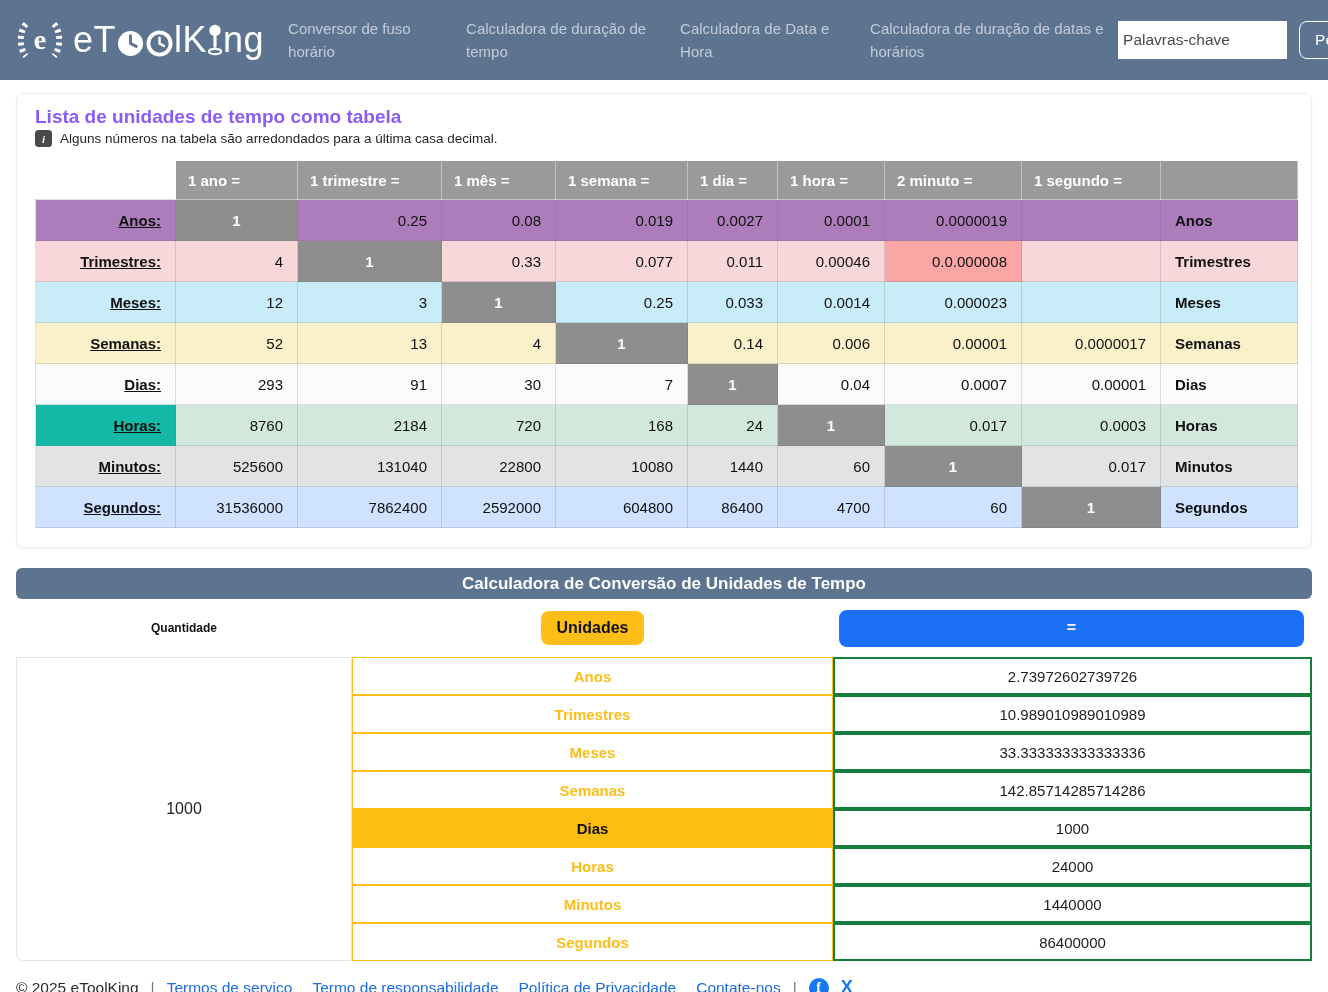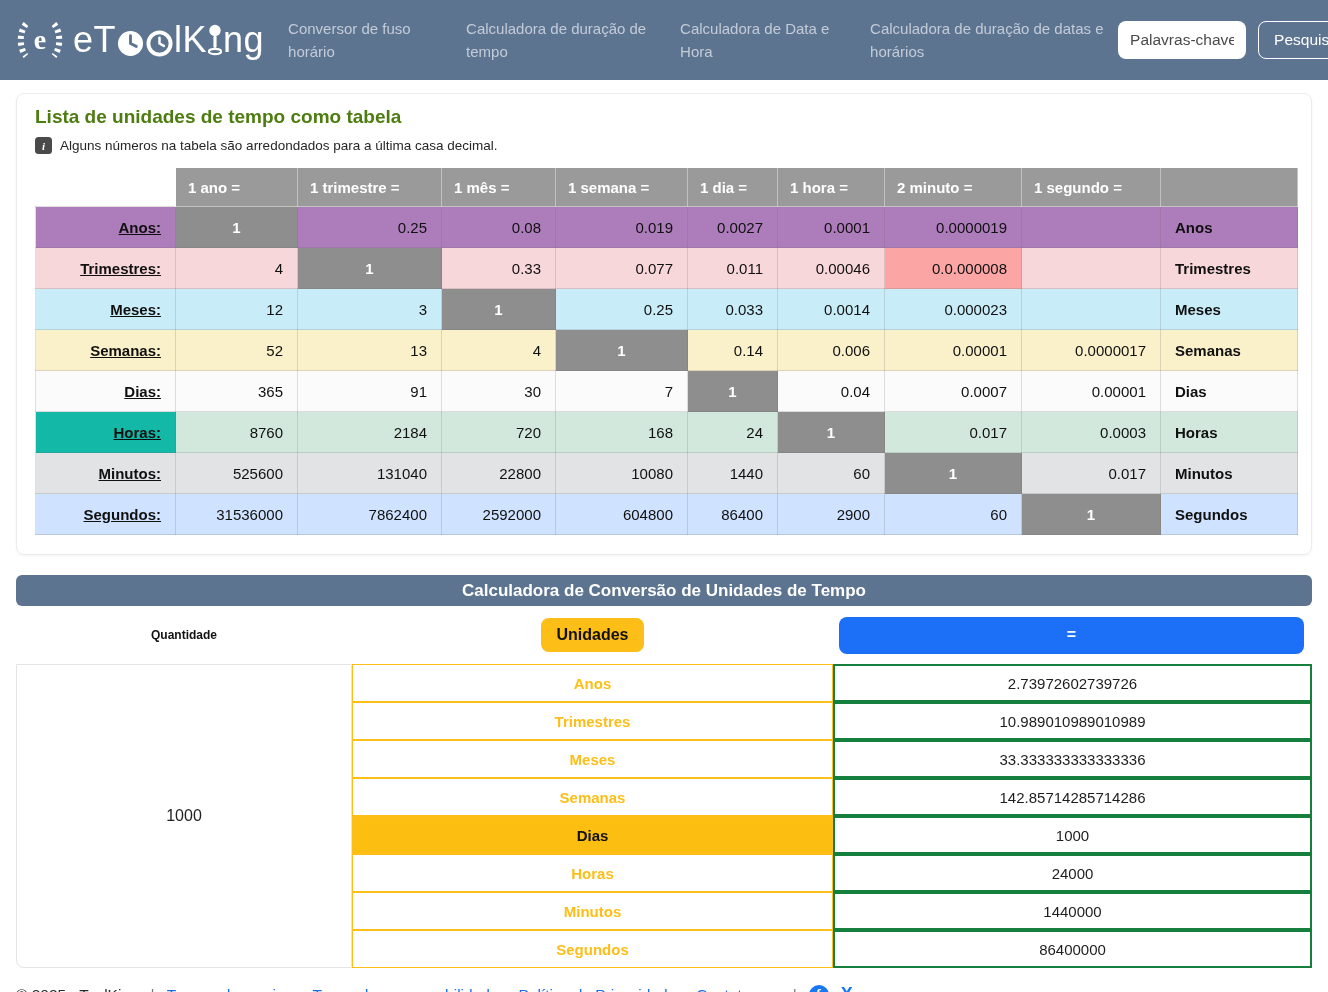--- a/index.html
+++ b/index.html
@@ -14,30 +14,30 @@
   .clock1 { width: 27px; height: 27px; margin: 6px 1px 0; }
   .clock2 { width: 27px; height: 27px; margin: 6px 1px 0; }
   .pin-i { width: 14px; height: 34px; margin: 2px 1px 0; }
   .nav { display: flex; gap: 28px; flex: 1; }
   .nav-item { color: #c3ccd8; font-size: 15px; line-height: 1.55; cursor: pointer; }
   .nav-item:nth-child(1) { width: 150px; }
   .nav-item:nth-child(2) { width: 186px; }
   .nav-item:nth-child(3) { width: 162px; }
   .nav-item:nth-child(4) { width: 248px; }
   .searchbox { display: flex; align-items: center; gap: 12px; }
-  .search-input { width: 128px; height: 38px; border: none; border-radius: 8px;
-    padding: 0 12px; font-size: 15.5px; color: #333; outline: none; }
+  .search-input { width: 169px; height: 38px; border: none; border-radius: 0;
+    padding: 0 5px; font-size: 15.5px; color: #333; outline: none; }
   .search-input::placeholder { color: #4a4a4a; }
   .search-btn { height: 38px; padding: 0 15px; background: transparent; color: #fff;
     border: 1.5px solid #fff; border-radius: 8px; font-size: 15.5px; cursor: pointer; }
 
   
   .card { margin: 13px 16px 0; border: 1px solid #ececec; border-radius: 8px;
     padding: 10px 18px 19px; box-shadow: 0 1px 3px rgba(0,0,0,.05); }
-  .page-title { font-size: 19px; font-weight: 600; color: #4d7c0f; margin: 2px 0 9px; }
+  .page-title { font-size: 19px; font-weight: 600; color: #8b5cf6; margin: 2px 0 2px; }
   .note { display: flex; align-items: center; gap: 8px; font-size: 13.5px; color: #262626; margin-bottom: 13px; }
   .info-icon { width: 17px; height: 17px; background: #4a4a4a; border-radius: 3.5px;
     color: #fff; font-size: 11px; font-style: italic; font-weight: 700;
     display: flex; align-items: center; justify-content: center; font-family: "Liberation Serif", serif; }
   table.units { width: 100%; border-collapse: collapse; font-size: 15px; color: #101010; table-layout: fixed; }
   .units th { background: #9a9a9a; color: #fff; text-align: left; font-weight: 600;
     padding: 9px 12px; border: 1px solid rgba(255,255,255,.4); height: 39px; }
   .units th.blank-left { background: transparent; border: none; }
   .units td { padding: 10px 14px; text-align: right; border: 1px solid rgba(110,110,110,.22); height: 41px; }
   .units td.row-label { font-weight: 700; text-decoration: underline; }
@@ -195,21 +195,21 @@
           <td style="background: rgb(250, 240, 201);">4</td>
           <td class="diag">1</td>
           <td style="background: rgb(250, 240, 201);">0.14</td>
           <td style="background: rgb(250, 240, 201);">0.006</td>
           <td style="background: rgb(250, 240, 201);">0.00001</td>
           <td style="background: rgb(250, 240, 201);">0.0000017</td>
           <td class="row-label-right" style="background: rgb(250, 240, 201);">Semanas</td>
         </tr>
         <tr>
           <td class="row-label" style="background: rgb(251, 251, 251);">Dias:</td>
-          <td style="background: rgb(251, 251, 251);">365</td>
+          <td style="background: rgb(251, 251, 251);">293</td>
           <td style="background: rgb(251, 251, 251);">91</td>
           <td style="background: rgb(251, 251, 251);">30</td>
           <td style="background: rgb(251, 251, 251);">7</td>
           <td class="diag">1</td>
           <td style="background: rgb(251, 251, 251);">0.04</td>
           <td style="background: rgb(251, 251, 251);">0.0007</td>
           <td style="background: rgb(251, 251, 251);">0.00001</td>
           <td class="row-label-right" style="background: rgb(251, 251, 251);">Dias</td>
         </tr>
         <tr>
@@ -236,21 +236,21 @@
           <td style="background: rgb(226, 227, 229);">0.017</td>
           <td class="row-label-right" style="background: rgb(226, 227, 229);">Minutos</td>
         </tr>
         <tr>
           <td class="row-label" style="background: rgb(207, 226, 255);">Segundos:</td>
           <td style="background: rgb(207, 226, 255);">31536000</td>
           <td style="background: rgb(207, 226, 255);">7862400</td>
           <td style="background: rgb(207, 226, 255);">2592000</td>
           <td style="background: rgb(207, 226, 255);">604800</td>
           <td style="background: rgb(207, 226, 255);">86400</td>
-          <td style="background: rgb(207, 226, 255);">2900</td>
+          <td style="background: rgb(207, 226, 255);">4700</td>
           <td style="background: rgb(207, 226, 255);">60</td>
           <td class="diag">1</td>
           <td class="row-label-right" style="background: rgb(207, 226, 255);">Segundos</td>
         </tr>
       </tbody>
   </table>
 </div>
 
 <div class="calc-titlebar">Calculadora de Conversão de Unidades de Tempo</div>
 

